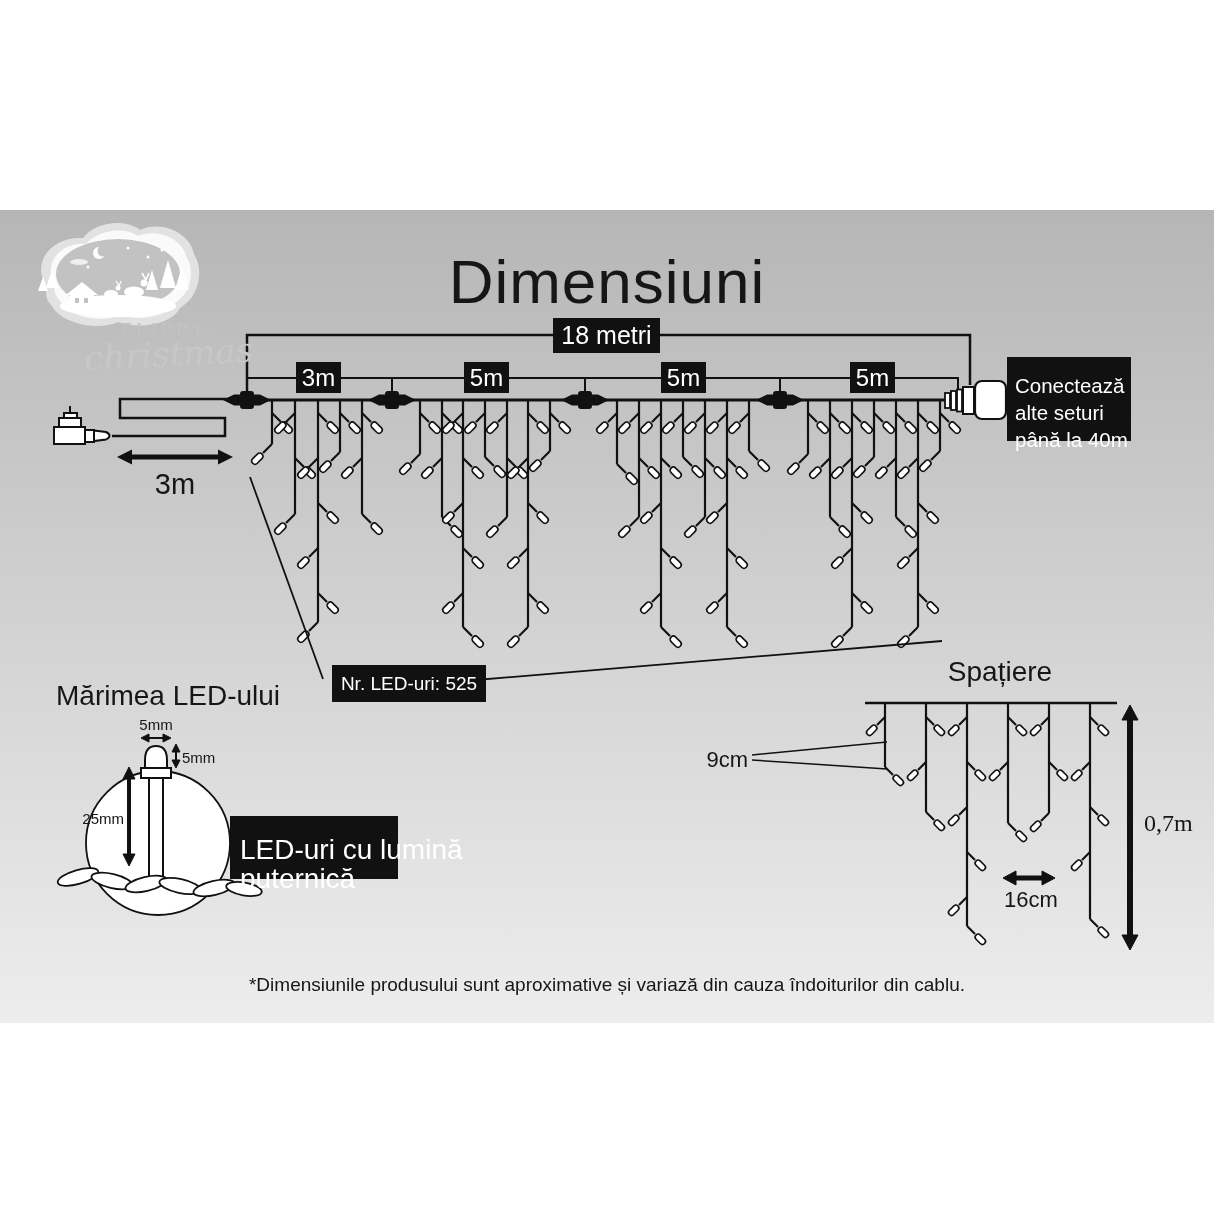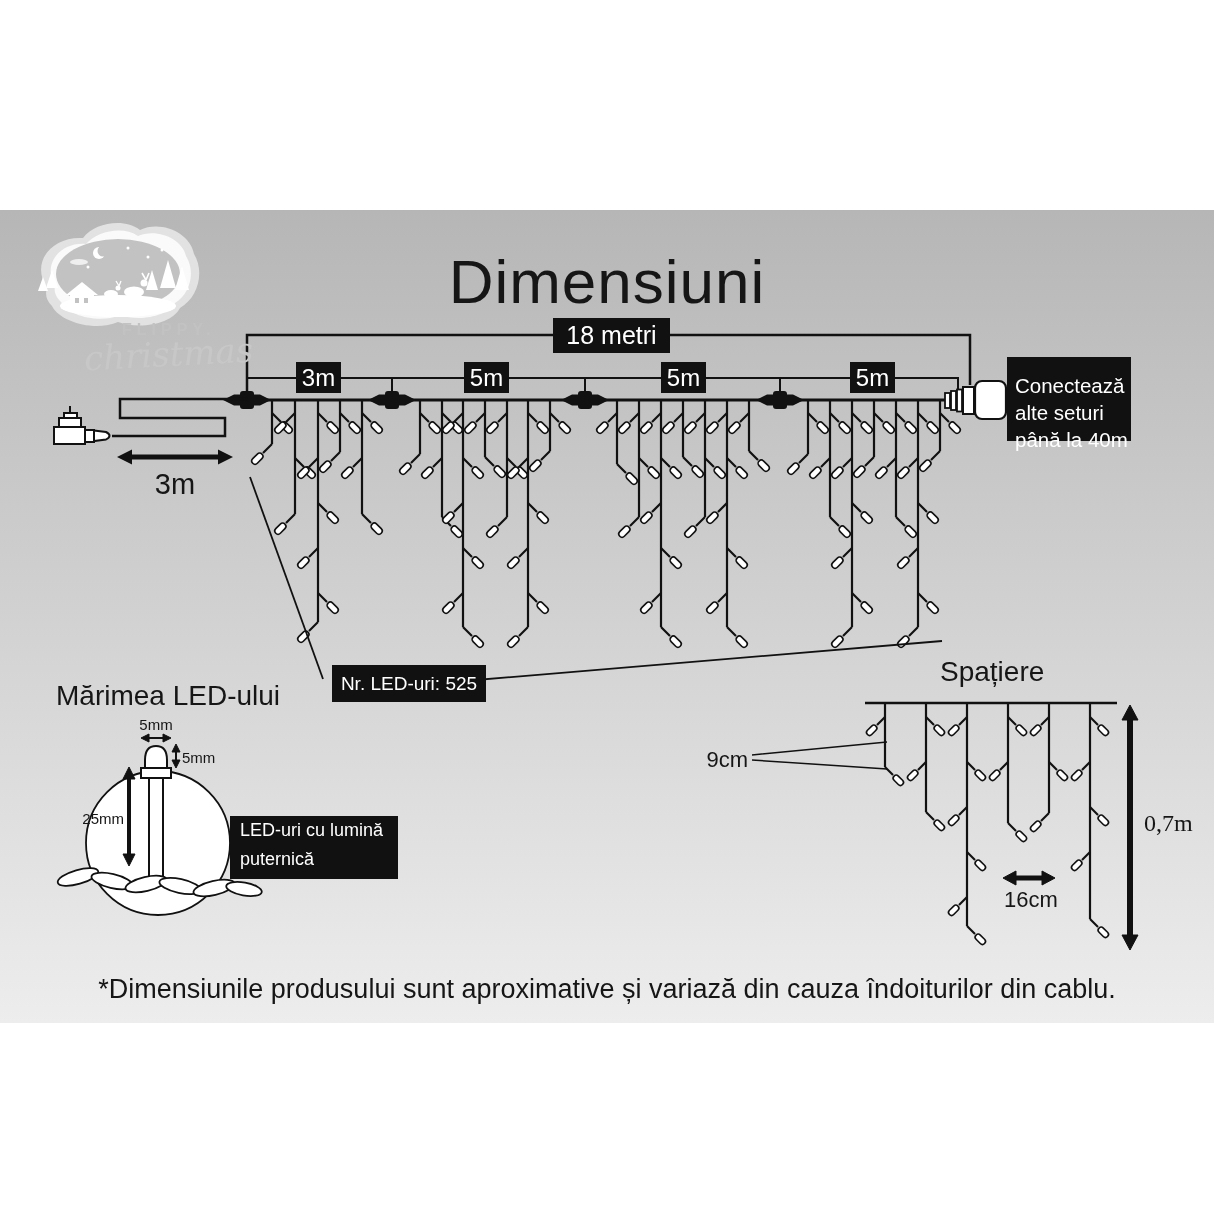--- a/index.html
+++ b/index.html
@@ -5,34 +5,34 @@
   html,body{margin:0;padding:0;background:#fff;}
   #stage{position:relative;width:1214px;height:1214px;background:#fff;overflow:hidden;
          font-family:"Liberation Sans",sans-serif;color:#161616;margin-top:10px;}
   #grayband{position:absolute;left:0;top:200px;width:1214px;height:813px;
             background:linear-gradient(#b6b6b6,#ededed);}
   svg{position:absolute;left:0;top:0;}
   .t{position:absolute;color:#161616;font-family:"Liberation Sans",sans-serif;white-space:nowrap;}
   .box{position:absolute;background:#111;color:#fff;display:flex;align-items:center;
        justify-content:center;font-family:"Liberation Sans",sans-serif;white-space:nowrap;}
   #title{left:0;right:0;text-align:center;top:236px;font-size:62px;letter-spacing:1px;}
-  #footer{left:0;right:0;text-align:center;top:964px;font-size:27px;}
+  #footer{left:0;right:0;text-align:center;top:964px;font-size:19px;}
   #logo-flippy{left:122px;top:311px;font-size:16px;letter-spacing:5px;color:#c2c2c2;font-weight:700;}
   #logo-christmas{left:84px;top:324px;font-size:34px;color:#c7c7c7;
       font-family:"DejaVu Serif",serif;font-style:italic;transform:rotate(-3deg);}
-  #box-18m{left:553px;top:308px;width:117px;height:35px;font-size:25px;}
+  #box-18m{left:553px;top:308px;width:107px;height:35px;font-size:25px;}
   .segbox{top:352px;width:45px;height:31px;font-size:24px;}
   #box-connect{left:1007px;top:347px;width:124px;height:84px;font-size:20.5px;line-height:27px;
       padding-left:8px;box-sizing:border-box;display:block;padding-top:15px;}
   #box-nrled{left:332px;top:655px;width:154px;height:37px;font-size:19px;}
-  #box-lednote{left:230px;top:806px;width:168px;height:63px;font-size:18px;line-height:29px;
-      padding-left:10px;box-sizing:border-box;display:block;padding-top:0;}
+  #box-lednote{left:230px;top:806px;width:168px;height:63px;font-size:28px;line-height:29px;
+      padding-left:10px;box-sizing:border-box;display:block;padding-top:19px;}
   #lead-3m{left:140px;top:458px;width:70px;text-align:center;font-size:29px;}
   #h-marimea{left:56px;top:670px;font-size:28px;}
-  #h-spatiere{left:940px;top:646px;width:120px;font-size:28px;}
+  #h-spatiere{left:940px;top:646px;width:120px;text-align:center;font-size:28px;}
   #l-9cm{left:700px;top:737px;width:48px;text-align:right;font-size:22px;}
   #l-16cm{left:1000px;top:877px;width:62px;text-align:center;font-size:22px;}
   #l-07m{left:1144px;top:800px;font-size:24px;font-family:Liberation Serif, serif;}
   #l-5mm-top{left:136px;top:706px;width:40px;text-align:center;font-size:15px;}
   #l-5mm-right{left:182px;top:739px;font-size:15px;}
   #l-25mm{left:82px;top:800px;width:42px;text-align:right;font-size:15px;}
 </style>
 </head>
 <body>
 

